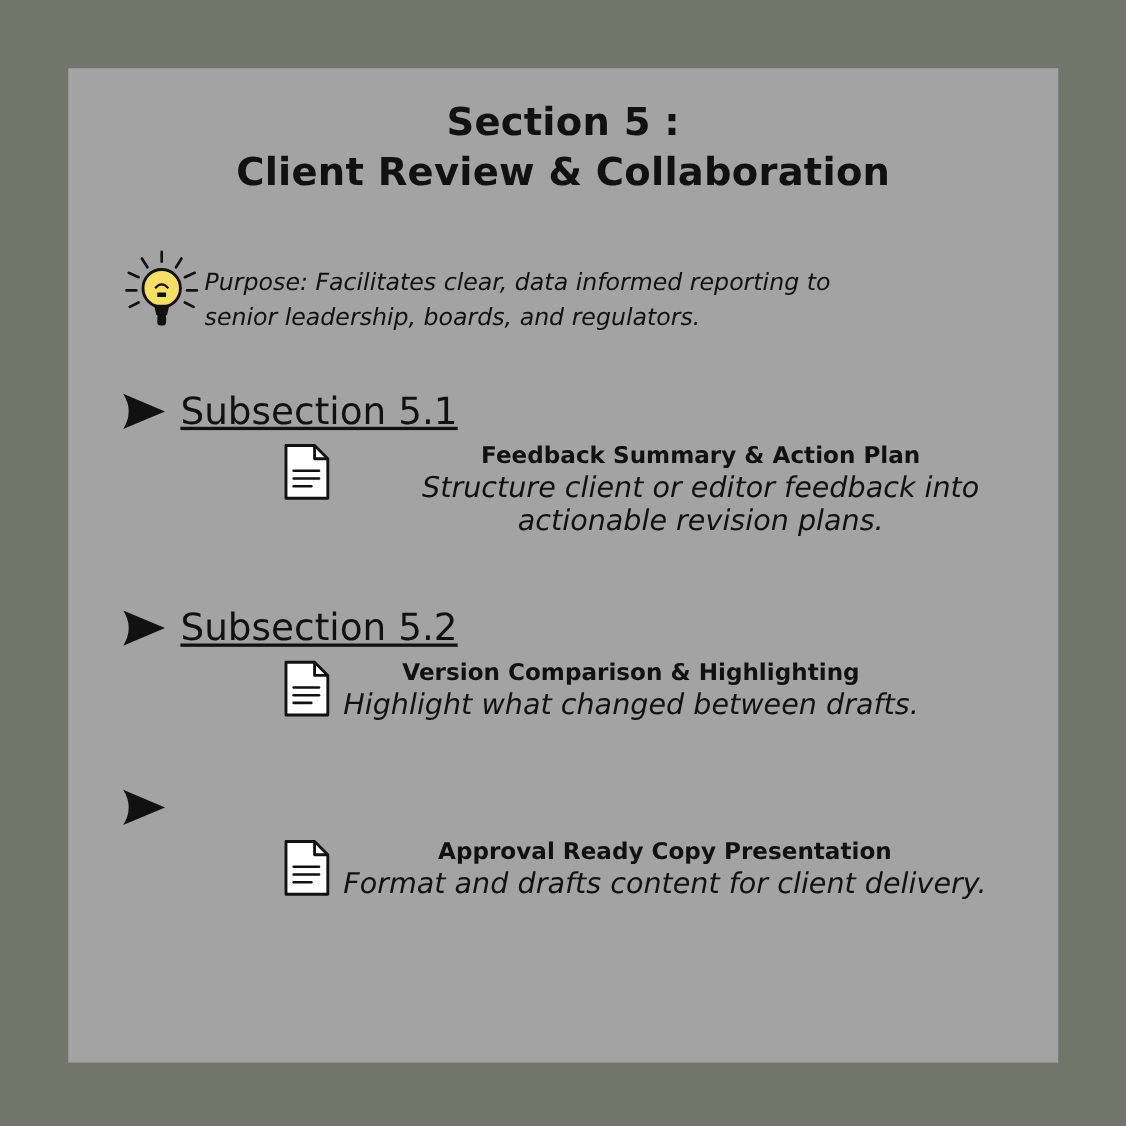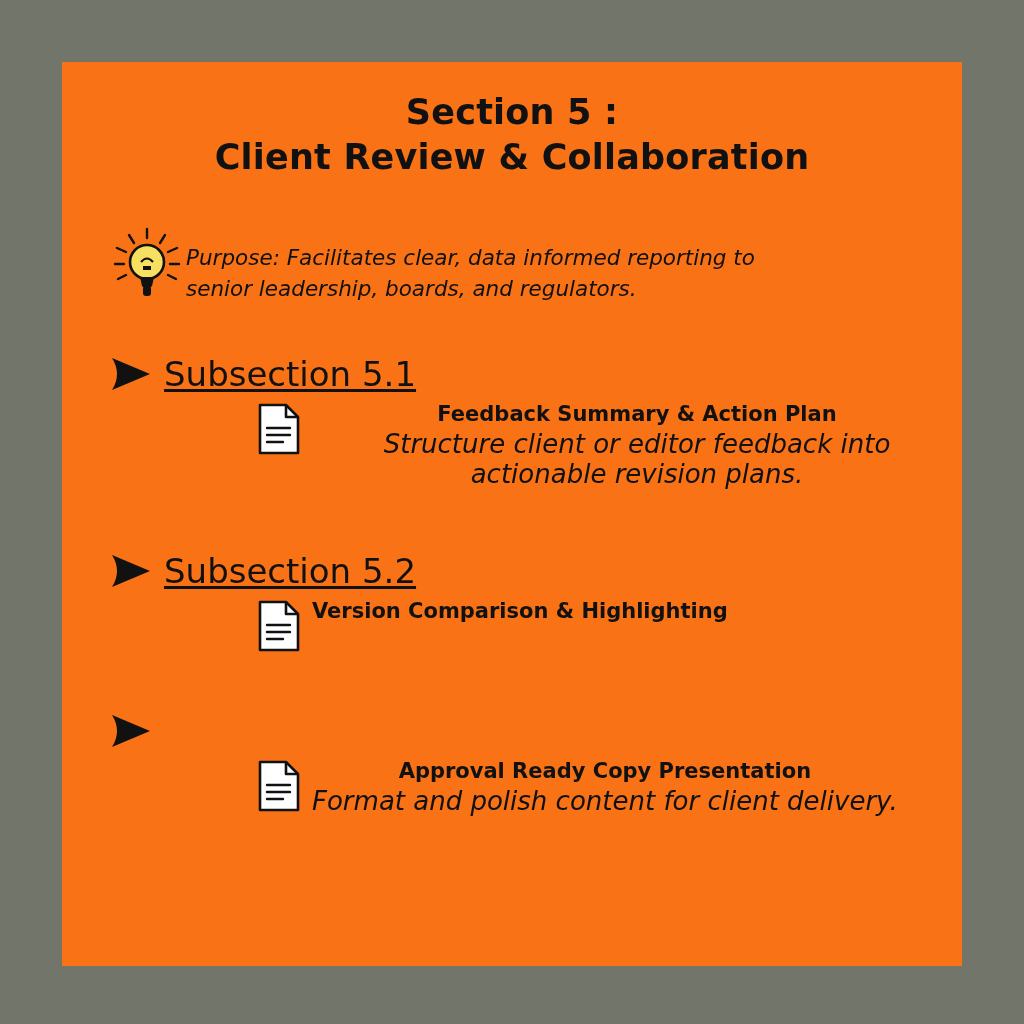--- a/index.html
+++ b/index.html
@@ -10,21 +10,21 @@
     height: 1024px;
     background: #72756a;
     font-family: "DejaVu Sans", "Liberation Sans", sans-serif;
   }
   #slide {
     position: absolute;
     left: 62px;
     top: 62px;
     width: 900px;
     height: 904px;
-    background: #f97316;
+    background: #a3a3a3;
   }
   .title-block {
     padding-top: 28px;
     text-align: center;
   }
   .title-line {
     font-weight: bold;
     color: #111111;
     font-size: 35px;
     line-height: 45px;
@@ -189,20 +189,21 @@
             <path d="M30 3 V15 H42" fill="none" stroke="#111111" stroke-width="2.6" stroke-linejoin="round"></path>
             <g stroke="#111111" stroke-width="2.4" stroke-linecap="round">
               <line x1="11" y1="26" x2="34" y2="26"></line>
               <line x1="11" y1="33" x2="34" y2="33"></line>
               <line x1="11" y1="40" x2="27" y2="40"></line>
             </g>
           </svg>
         </span>
         <div class="sub-texts">
           <div class="sub-title"> Version Comparison &amp; Highlighting</div>
+          <div class="sub-desc">Highlight what changed between drafts.</div>
         </div>
       </div>
     </div>
 
     <div class="subsection">
       <div class="sub-head">
         <span class="arrow">
           <svg width="42" height="40" viewBox="0 0 42 40" aria-hidden="true">
             <path d="M2 4 L40 20 L2 36 Q12 20 2 4 Z" fill="#111111"></path>
           </svg>
@@ -215,19 +216,19 @@
             <path d="M30 3 V15 H42" fill="none" stroke="#111111" stroke-width="2.6" stroke-linejoin="round"></path>
             <g stroke="#111111" stroke-width="2.4" stroke-linecap="round">
               <line x1="11" y1="26" x2="34" y2="26"></line>
               <line x1="11" y1="33" x2="34" y2="33"></line>
               <line x1="11" y1="40" x2="27" y2="40"></line>
             </g>
           </svg>
         </span>
         <div class="sub-texts">
           <div class="sub-title">Approval Ready Copy Presentation</div>
-          <div class="sub-desc">Format and polish content for client delivery.</div>
+          <div class="sub-desc">Format and drafts content for client delivery.</div>
         </div>
       </div>
     </div>
 
   </div>
 </div>
 
 </body></html>

